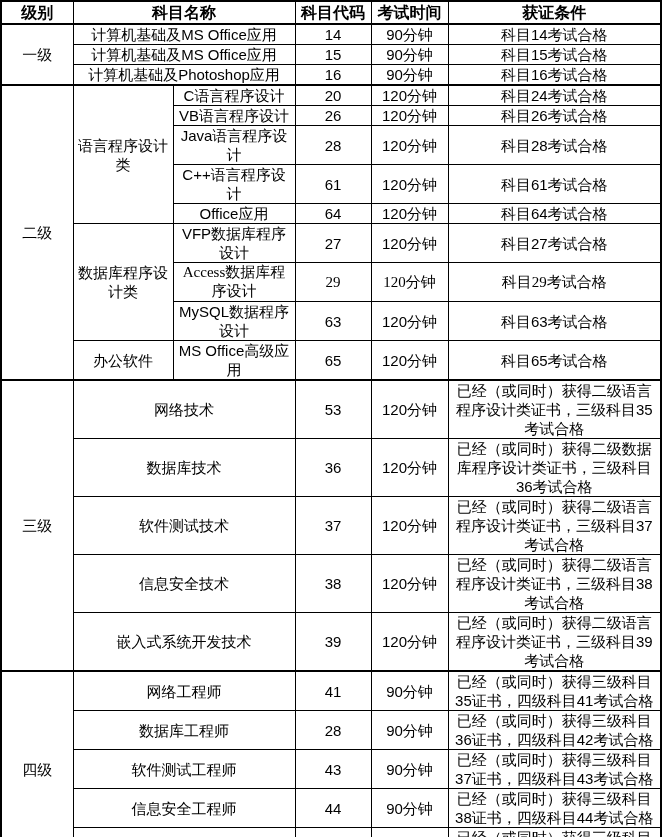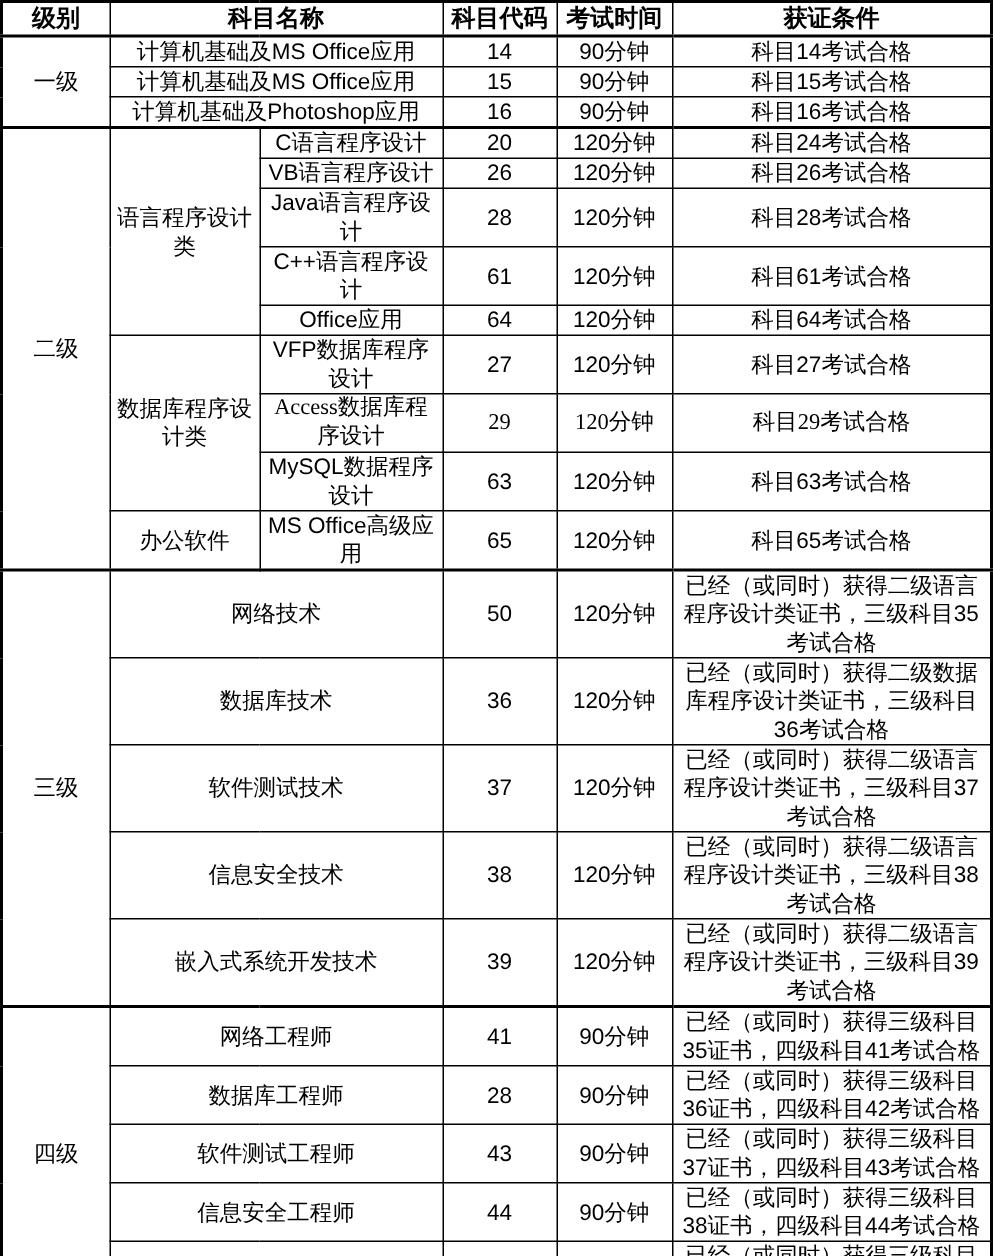--- a/index.html
+++ b/index.html
@@ -143,21 +143,21 @@
       <td>办公软件</td>
       <td>MS Office高级应用</td>
       <td>65</td>
       <td>120分钟</td>
       <td>科目65考试合格</td>
     </tr>
 
     <tr class="section-start h57">
       <td rowspan="5">三级</td>
       <td colspan="2">网络技术</td>
-      <td>50</td>
+      <td>53</td>
       <td>120分钟</td>
       <td>已经（或同时）获得二级语言程序设计类证书，三级科目35考试合格</td>
     </tr>
     <tr class="h57">
       <td colspan="2">数据库技术</td>
       <td>36</td>
       <td>120分钟</td>
       <td>已经（或同时）获得二级数据库程序设计类证书，三级科目36考试合格</td>
     </tr>
     <tr class="h57">

